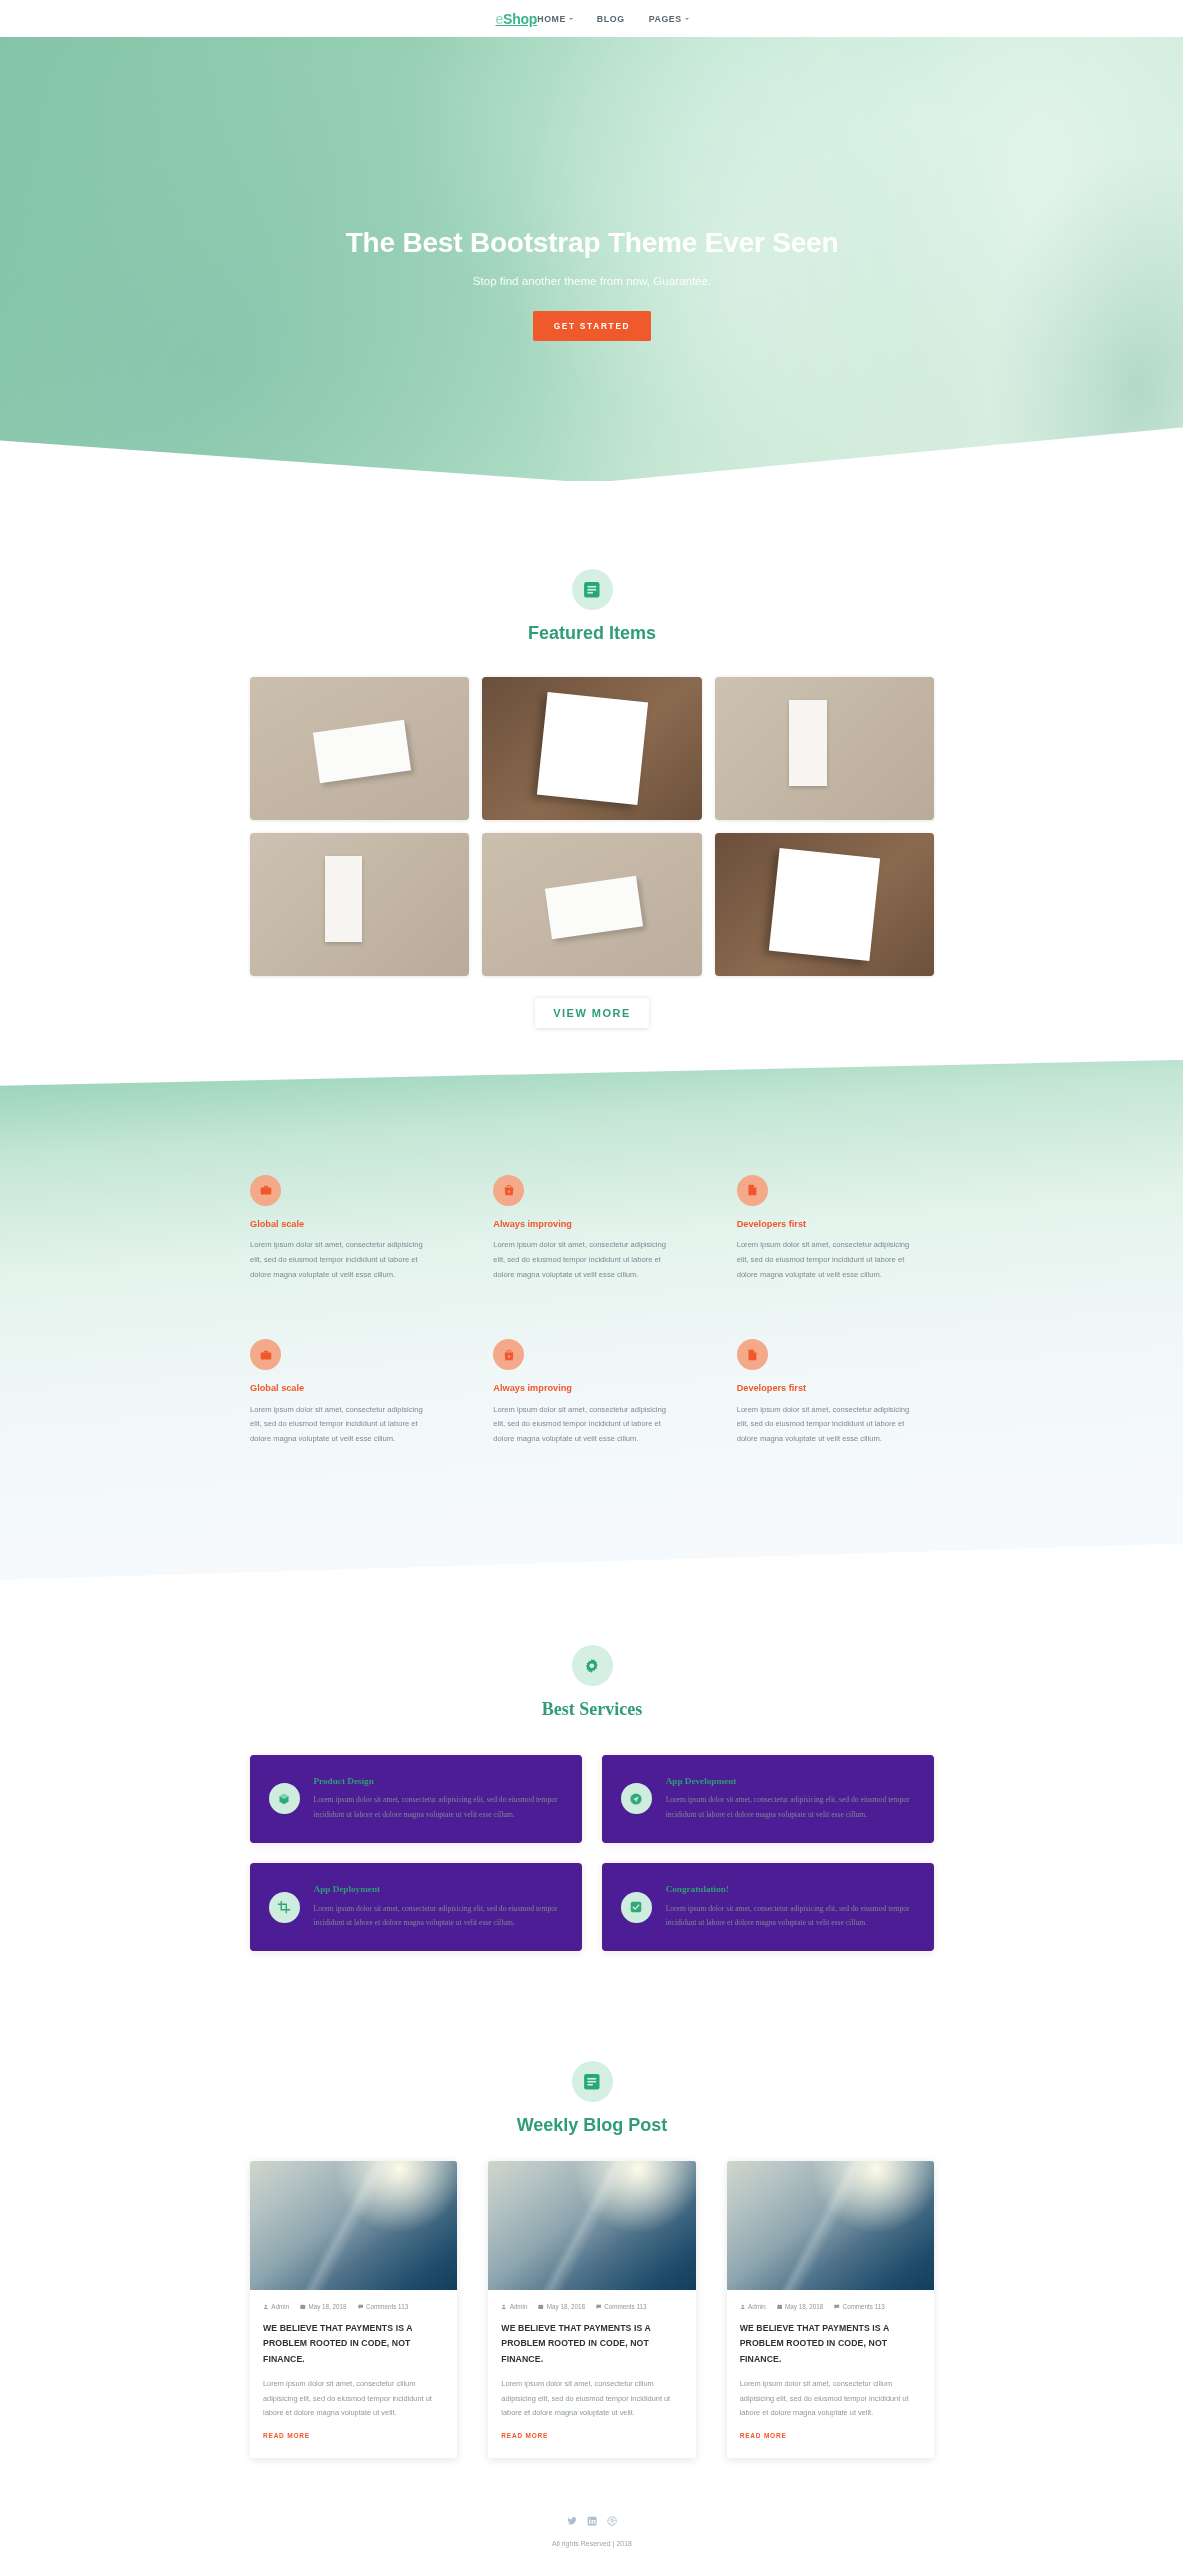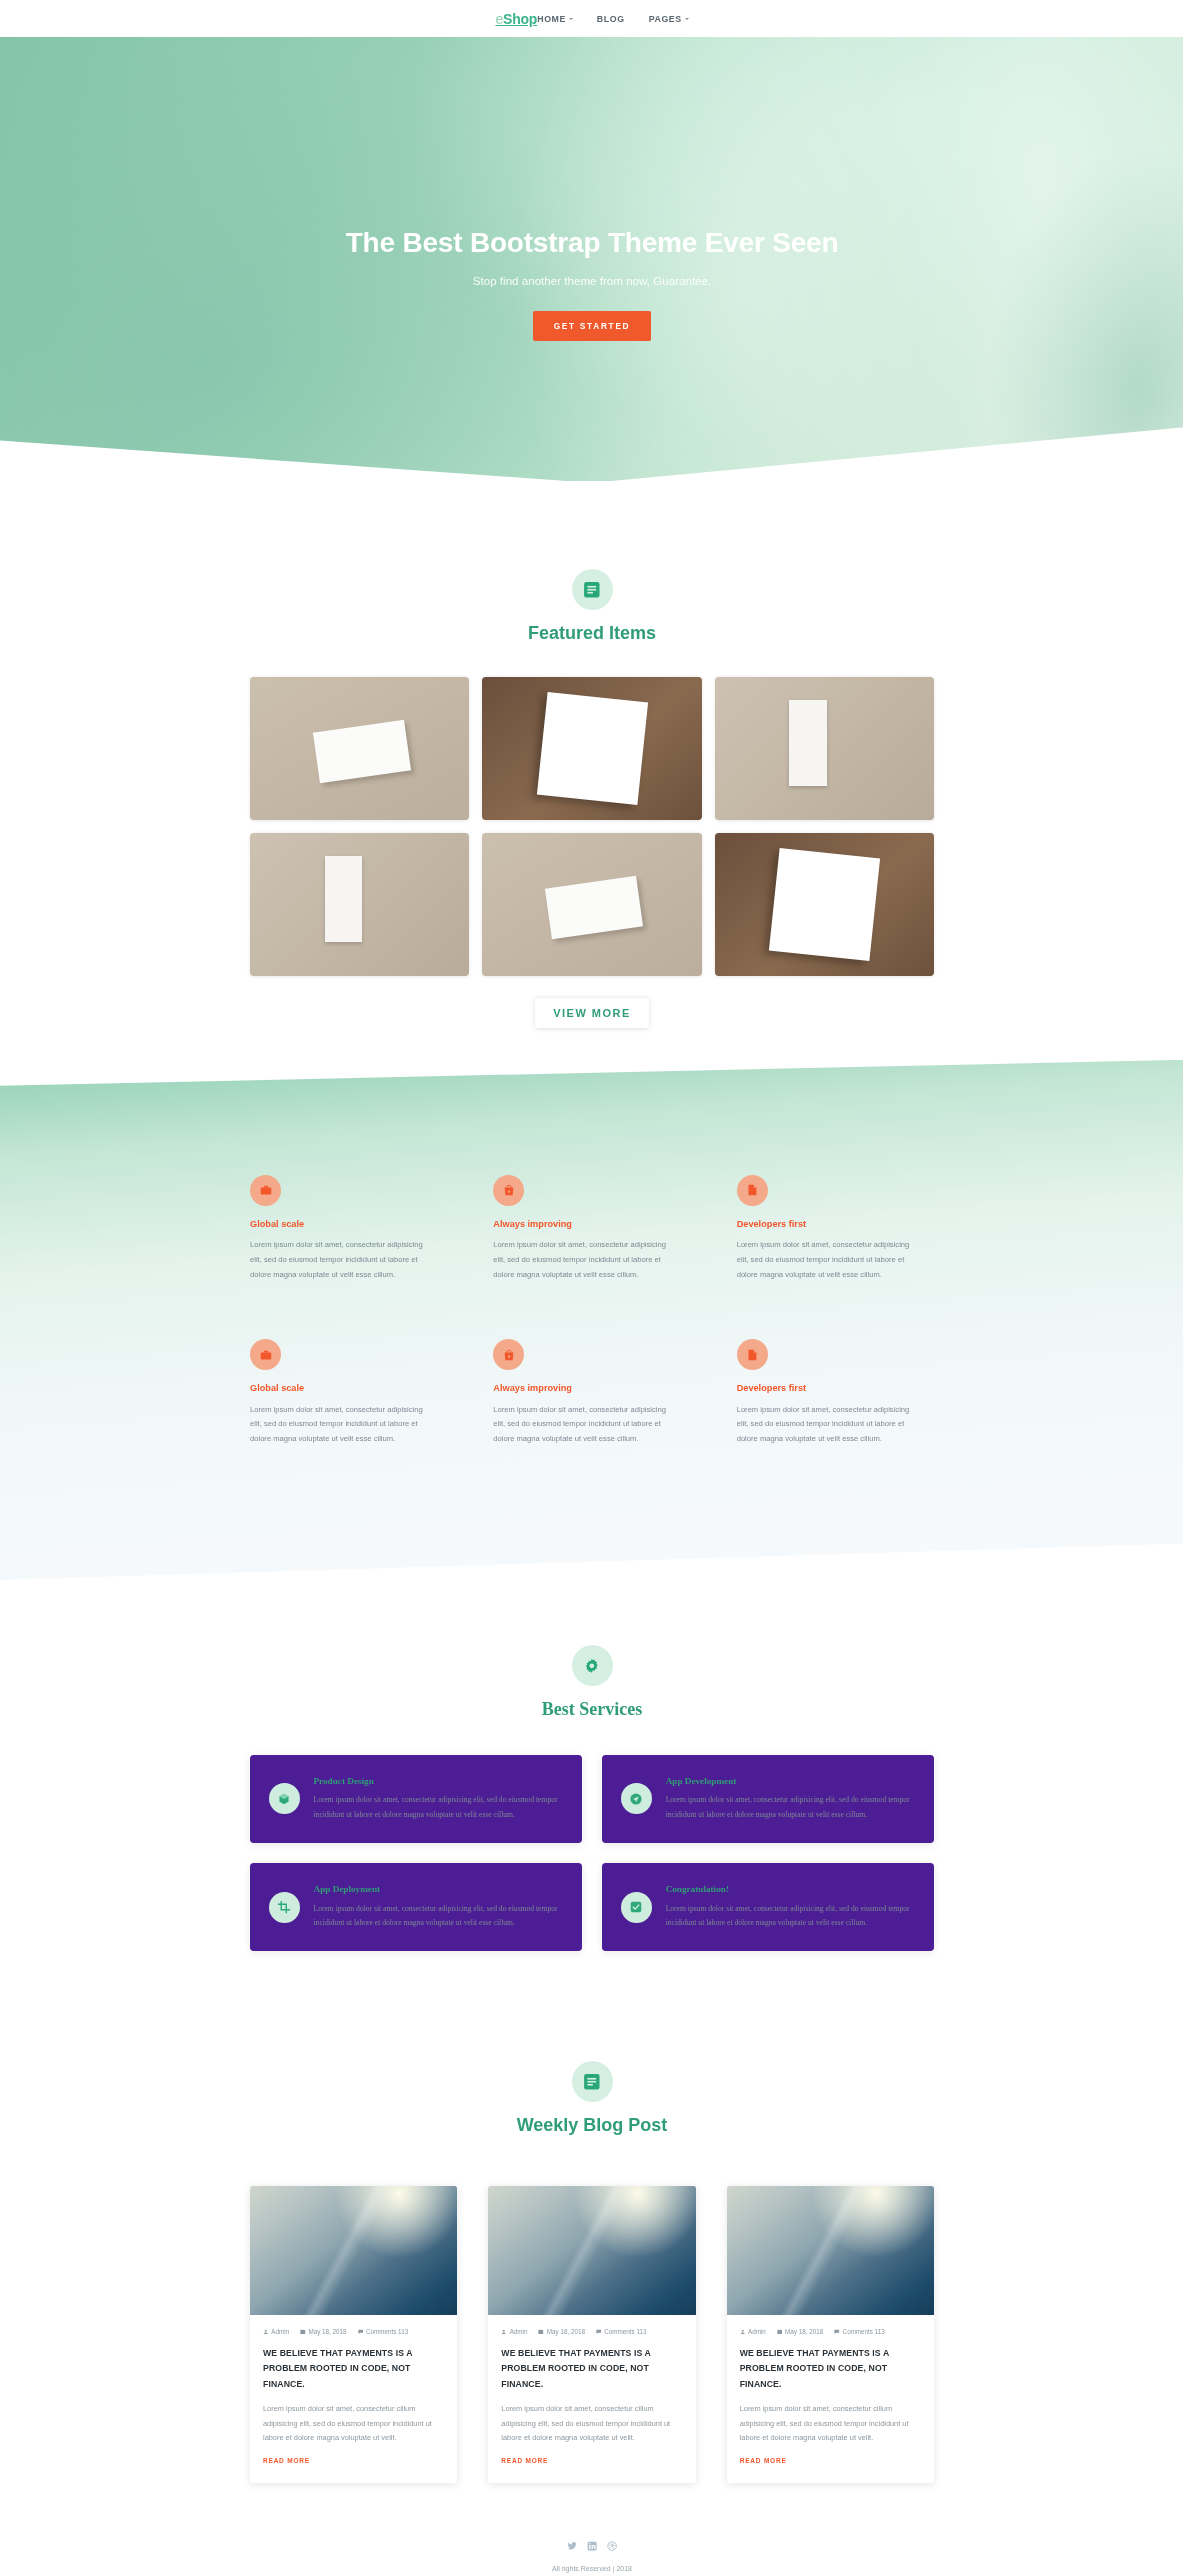--- a/index.html
+++ b/index.html
@@ -107,21 +107,21 @@
     background:#4c1d95; border-radius:3.7px; box-shadow:0 1.8px 8.3px rgba(0,0,0,.09);
     padding:16.6px 18.5px; display:flex; gap:14px; align-items:center; min-height:88px;
   }
   .svc-icon { flex:0 0 auto; width:31px;height:31px;border-radius:50%;background:#cfeddf;display:flex;align-items:center;justify-content:center; }
   .svc-icon svg { width:14px;height:14px;fill:#2fa87a; }
   .svc-title { font-size:9.2px; font-weight:bold; color:#2f9d76; }
   .svc-text { margin-top:7.4px; font-size:7.6px; line-height:1.9; color:#7d8a93; }
 
   
   .blog { padding:55px 0 0; background:#fff; }
-  .blog-grid { width:684px; margin:50px auto 0; display:grid; grid-template-columns:repeat(3,1fr); gap:31px; }
+  .blog-grid { width:684px; margin:25px auto 0; display:grid; grid-template-columns:repeat(3,1fr); gap:31px; }
   .blog-card { background:#fff; border-radius:2.8px; box-shadow:0 1.8px 8.3px rgba(0,0,0,.10); overflow:hidden; }
   .blog-img {
     height:129px;
     background:
       radial-gradient(circle 111px at 72% 6%, #fdfbe8 0%, rgba(253,251,232,0) 58%),
       linear-gradient(142deg,#cfd6cc 0%, #b7c4c4 18%, #8fa7b0 42%, #4e7189 64%, #1e4c6b 86%, #153d59 100%);
       position:relative;
   }
   .blog-img::after{
     content:""; position:absolute; inset:0;

